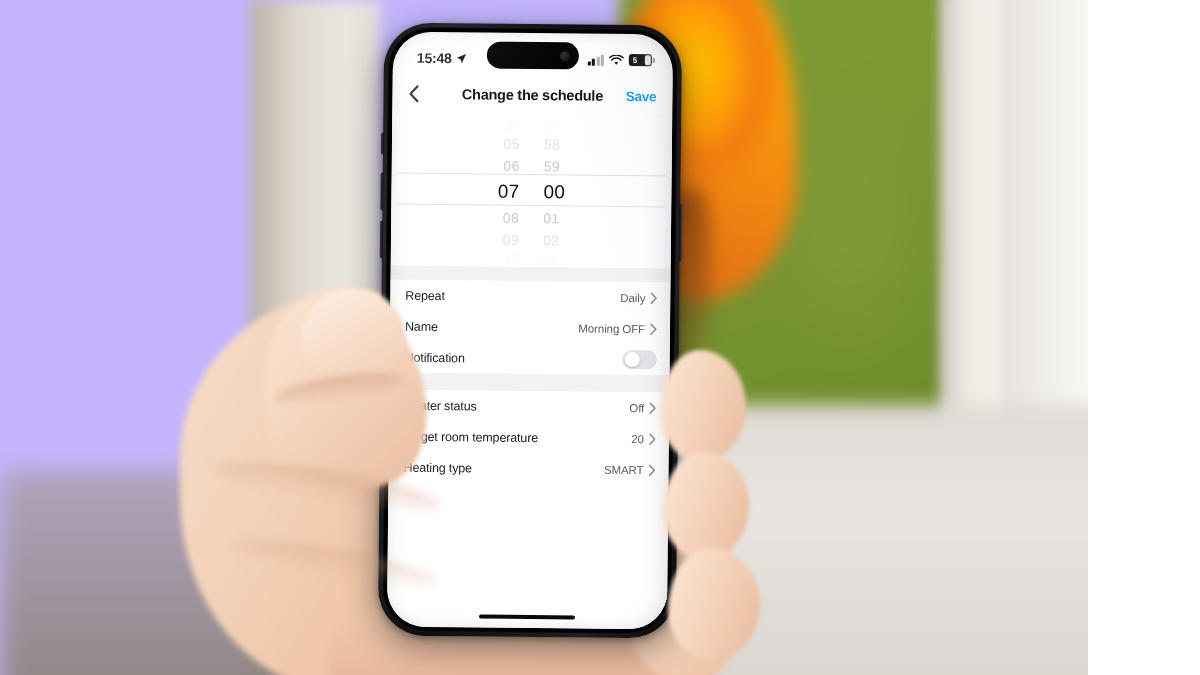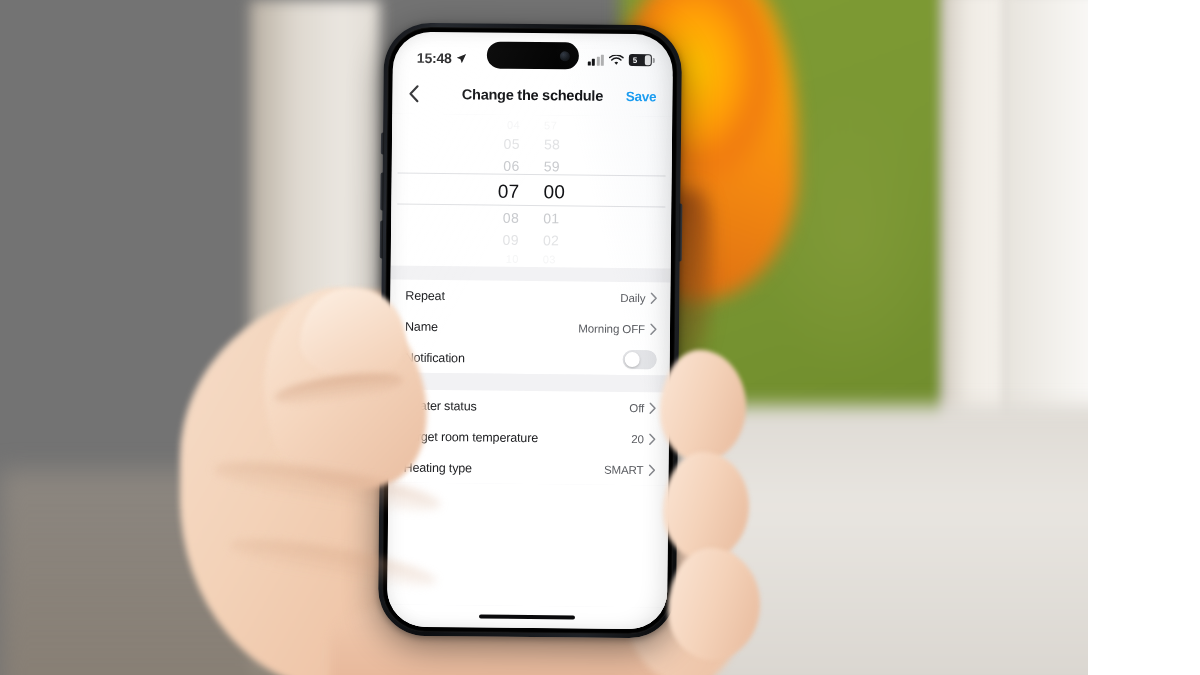--- a/index.html
+++ b/index.html
@@ -11,21 +11,21 @@
     overflow: hidden;
     font-family: "Liberation Sans", sans-serif;
   }
 
   
   #scene {
     position: relative;
     width: 1088px;
     height: 675px;
     overflow: hidden;
-    background: #737373;
+    background: #c4b5fd;
   }
 
   
   .bg-wall-left {
     position: absolute;
     left: 0; top: 0;
     width: 300px; height: 675px;
     background:
       radial-gradient(ellipse 180px 240px at 30% 25%, rgba(168,155,139,0.85), rgba(0,0,0,0) 70%),
       radial-gradient(ellipse 200px 300px at 75% 62%, rgba(152,139,124,0.8), rgba(0,0,0,0) 72%),

